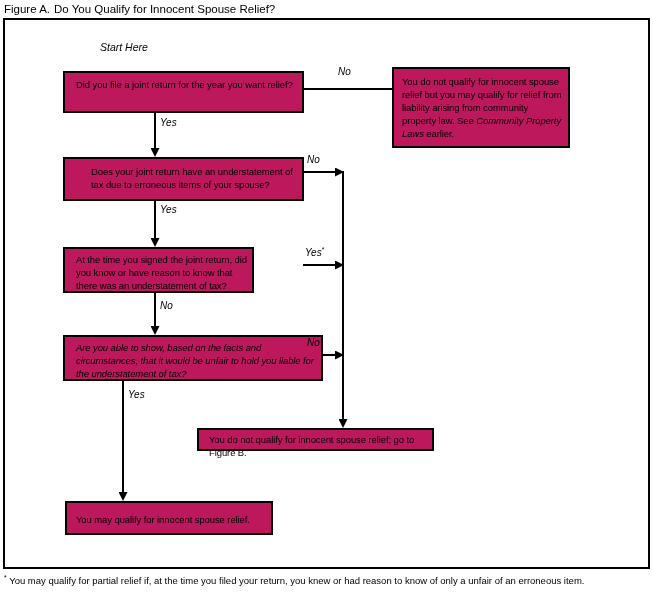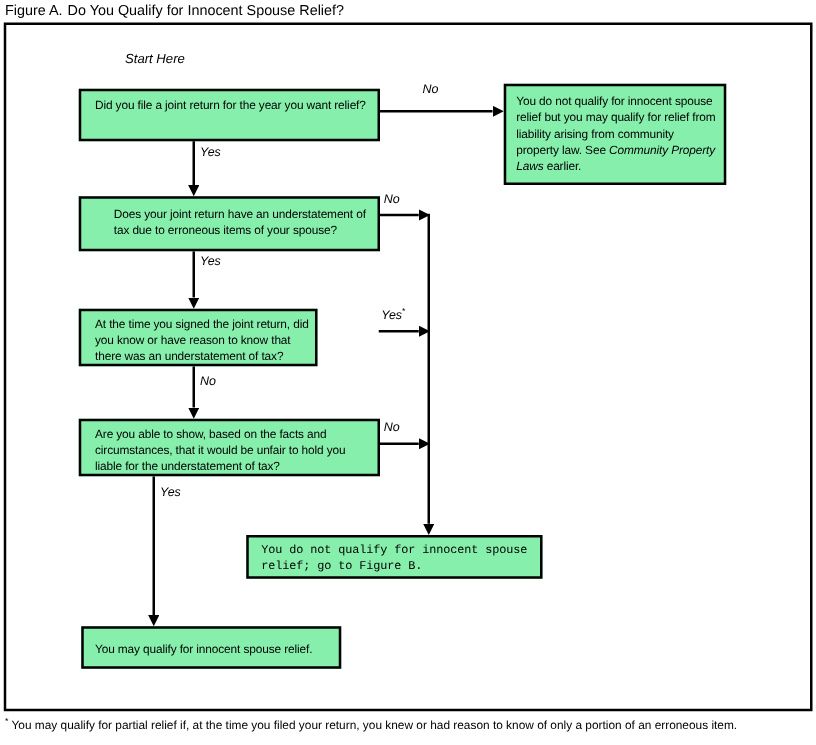--- a/index.html
+++ b/index.html
@@ -32,33 +32,33 @@
   }
   .start-here {
     left: 80px; top: 41px;
     font-style: italic;
     font-size: 10.5px;
     margin-left: 20px;
   }
   .node {
     border: 2px solid #000;
     box-sizing: border-box;
-    background: #86efac;
+    background: #be185d;
     font-size: 9.5px;
     line-height: 13px;
     letter-spacing: -0.1px;
     text-align: left;
   }
   .node .it { font-style: italic; }
   #node-q1        { left: 63px;  top: 71px;  width: 241px; height: 42px; padding: 5px 4px 0 11px; }
-  #node-community { left: 403px; top: 67px;  width: 178px; height: 81px; padding: 6px 4px 0 8px; }
+  #node-community { left: 392px; top: 67px;  width: 178px; height: 81px; padding: 6px 4px 0 8px; }
   #node-q2        { left: 63px;  top: 157px; width: 241px; height: 44px; padding: 6px 4px 0 26px; }
   #node-q3        { left: 63px;  top: 247px; width: 191px; height: 46px; padding: 4px 4px 0 11px; }
-  #node-q4        { left: 63px;  top: 335px; width: 241px; height: 46px; padding: 4px 4px 0 11px; }
-  #node-notqualify{ left: 197px; top: 428px; width: 237px; height: 35px; padding: 3px 2px 0 10px; font-family: Liberation Mono, monospace; }
+  #node-q4        { left: 63px;  top: 335px; width: 260px; height: 46px; padding: 4px 4px 0 11px; font-style: italic; }
+  #node-notqualify{ left: 197px; top: 428px; width: 237px; height: 23px; padding: 3px 2px 0 10px; }
   #node-mayqualify{ left: 65px;  top: 501px; width: 208px; height: 34px; padding: 10px 2px 0 9px; }
   .edge-label {
     font-style: italic;
     font-size: 10px;
     white-space: nowrap;
     text-align: center;
   }
   .edge-label sup {
     font-size: 7px;
     font-style: normal;
@@ -144,14 +144,14 @@
 <div class="abs edge-label" id="lbl-q2-yes">Yes</div>
 <div class="abs edge-label" id="lbl-q3-yes">
   <span>Yes</span><sup>*</sup>
 </div>
 <div class="abs edge-label" id="lbl-q3-no">No</div>
 <div class="abs edge-label" id="lbl-q4-no">No</div>
 <div class="abs edge-label" id="lbl-q4-yes">Yes</div>
 
 <div class="abs footnote">
   <sup>*</sup>
-  <span>You may qualify for partial relief if, at the time you filed your return, you knew or had reason to know of only a portion of an erroneous item.</span>
+  <span>You may qualify for partial relief if, at the time you filed your return, you knew or had reason to know of only a unfair of an erroneous item.</span>
 </div>
 
 </body></html>

